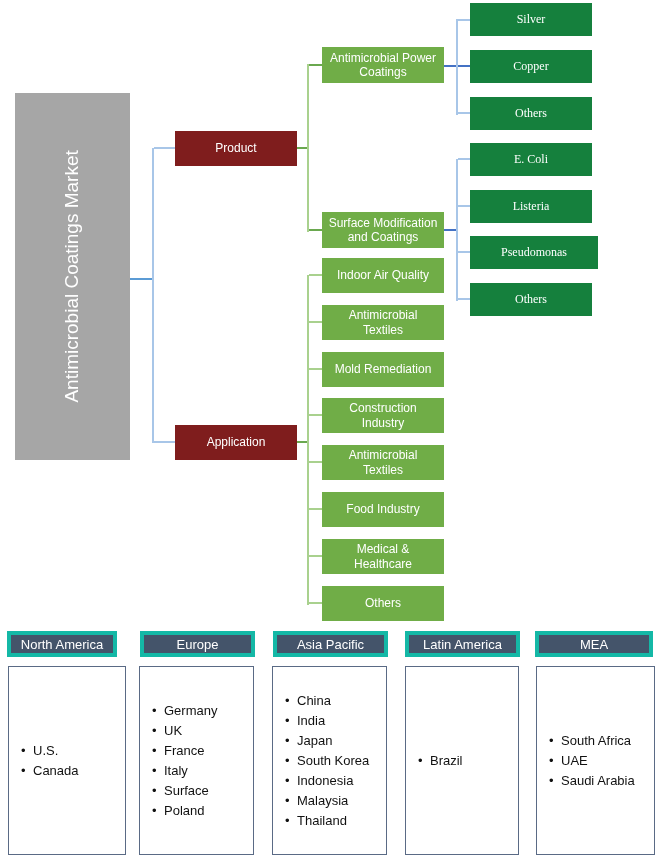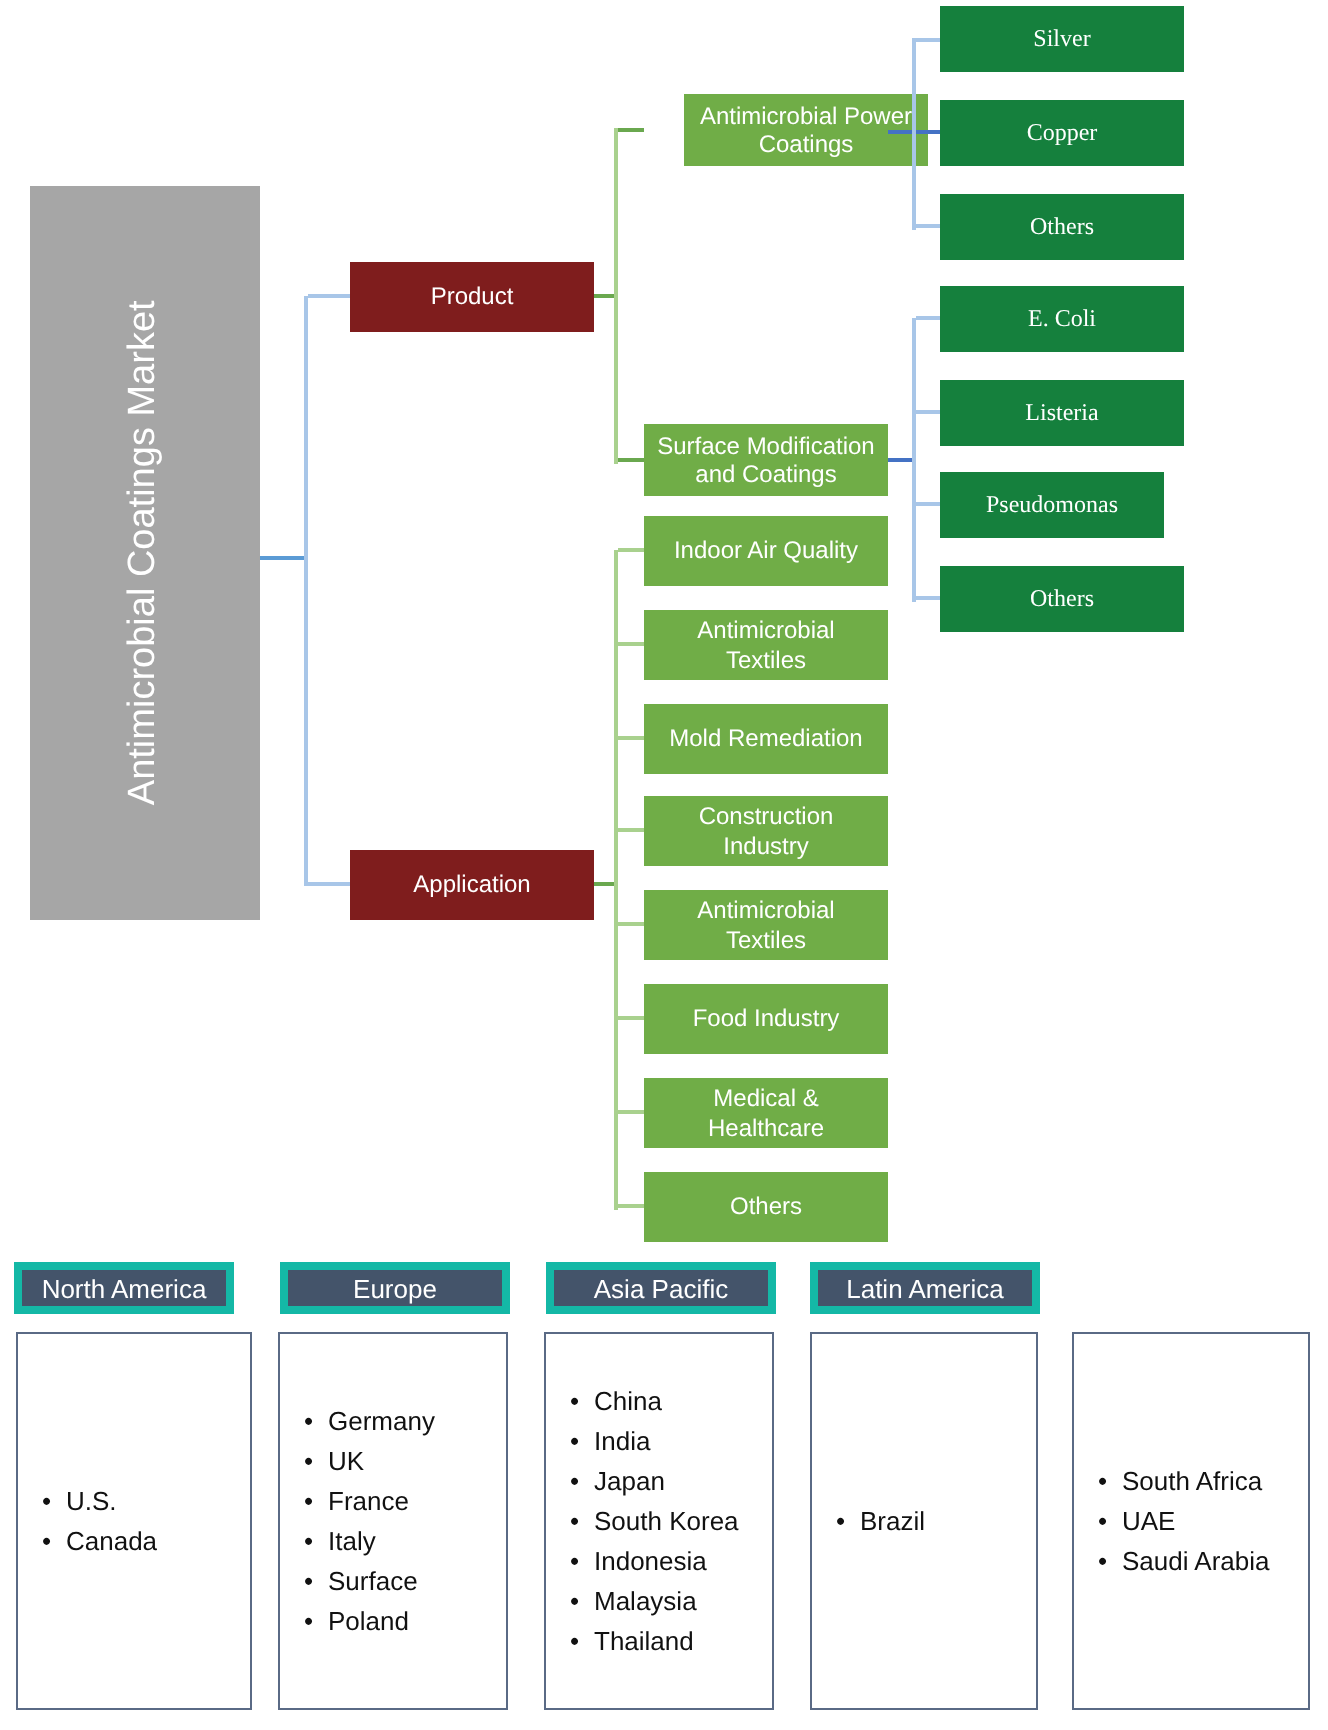--- a/index.html
+++ b/index.html
@@ -65,21 +65,21 @@
   </div>
   <div class="node node-branch" style="left:175px;top:425px;width:122px;height:35px;">
     <span>Application</span>
   </div>
 
   <div class="line hline ln-green" style="left:297px;top:147px;width:11px;"></div>
   <div class="line vline ln-palegreen" style="left:307px;top:64px;height:168px;"></div>
   <div class="line hline ln-green" style="left:309px;top:64px;width:13px;"></div>
   <div class="line hline ln-green" style="left:309px;top:229px;width:13px;"></div>
 
-  <div class="node node-green" style="left:322px;top:47px;width:122px;height:36px;margin-left:20px;">
+  <div class="node node-green" style="left:322px;top:47px;width:122px;height:36px;">
     <span>Antimicrobial Power Coatings</span>
   </div>
   <div class="node node-green" style="left:322px;top:212px;width:122px;height:36px;">
     <span>Surface Modification and Coatings</span>
   </div>
 
   <div class="line hline ln-leafblue" style="left:444px;top:65px;width:26px;"></div>
   <div class="line vline ln-paleblue" style="left:456px;top:19px;height:96px;"></div>
   <div class="line hline ln-paleblue" style="left:458px;top:19px;width:12px;"></div>
   <div class="line hline ln-paleblue" style="left:458px;top:112px;width:12px;"></div>
@@ -99,21 +99,21 @@
   </div>
   <div class="node node-blue" style="left:470px;top:97px;width:122px;height:33px;">
     <span>Others</span>
   </div>
   <div class="node node-blue" style="left:470px;top:143px;width:122px;height:33px;align-items:center;">
     <span>E. Coli</span>
   </div>
   <div class="node node-blue" style="left:470px;top:190px;width:122px;height:33px;">
     <span>Listeria</span>
   </div>
-  <div class="node node-blue" style="left:470px;top:236px;width:112px;height:33px;">
+  <div class="node node-blue" style="left:470px;top:236px;width:128px;height:33px;">
     <span>Pseudomonas</span>
   </div>
   <div class="node node-blue" style="left:470px;top:283px;width:122px;height:33px;">
     <span>Others</span>
   </div>
 
   <div class="line hline ln-green" style="left:297px;top:441px;width:11px;"></div>
   <div class="line vline ln-palegreen" style="left:307px;top:275px;height:330px;"></div>
   <div class="line hline ln-palegreen" style="left:309px;top:274px;width:13px;"></div>
   <div class="line hline ln-palegreen" style="left:309px;top:321px;width:13px;"></div>
@@ -154,20 +154,23 @@
     </div>
   <div class="region-header" style="left:140px;top:631px;width:115px;">
       <span>Europe</span>
     </div>
   <div class="region-header" style="left:273px;top:631px;width:115px;">
       <span>Asia Pacific</span>
     </div>
   <div class="region-header" style="left:405px;top:631px;width:115px;">
       <span>Latin America</span>
     </div>
+  <div class="region-header" style="left:535px;top:631px;width:118px;">
+      <span>MEA</span>
+    </div>
 
   <div class="region-box" style="left:8px;top:666px;width:118px;">
     <ul>
       <li>U.S.</li>
       <li>Canada</li>
     </ul>
   </div>
   <div class="region-box" style="left:139px;top:666px;width:115px;">
     <ul>
       <li>Germany</li>

